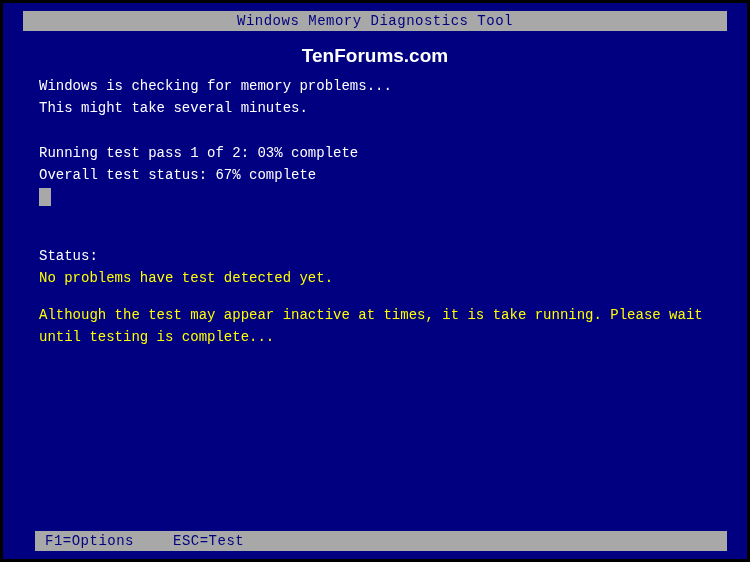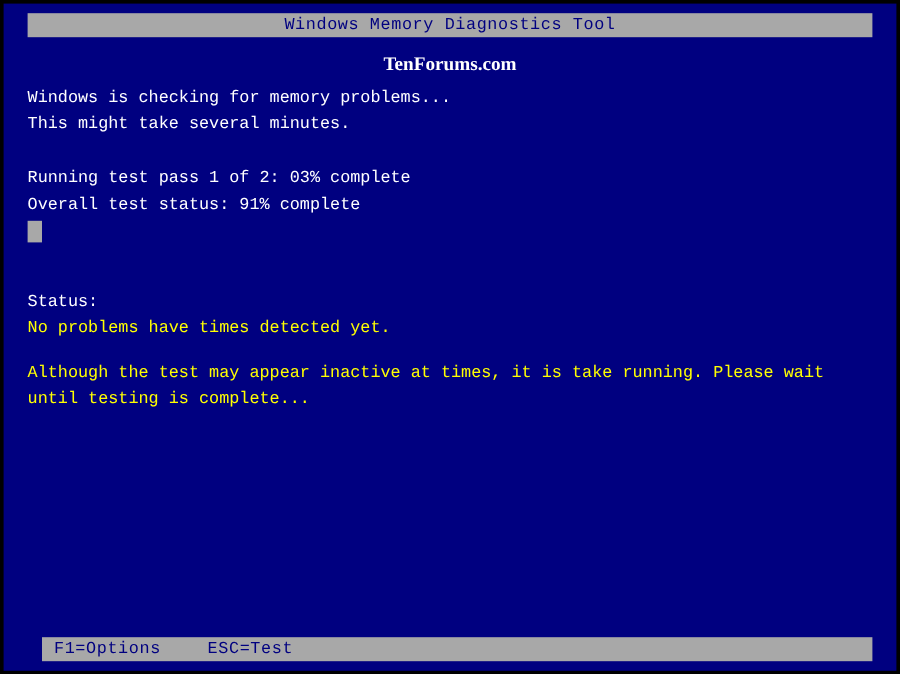--- a/index.html
+++ b/index.html
@@ -28,28 +28,28 @@
       color: #000080;
       text-align: center;
       padding: 2px 0;
       margin: 8px 20px 0 20px;
       font-weight: normal;
       letter-spacing: 0.5px;
     }
     .watermark {
       color: #fff;
       text-align: center;
-      font-family: Liberation Serif, serif;
+      font-family: Liberation Sans, sans-serif;
       font-weight: bold;
-      font-size: 16px;
+      font-size: 19px;
       padding: 14px 0 8px 0;
     }
     .content {
       flex: 1;
-      padding: 0 20px;
+      padding: 0 36px;
       color: #fff;
       line-height: 1.6;
     }
     .white-text {
       color: #fff;
     }
     .yellow-text {
       color: #FFFF00;
     }
     .spacer {
@@ -85,28 +85,28 @@
   <div class="title-bar">Windows Memory Diagnostics Tool</div>
   <div class="watermark">TenForums.com</div>
 
   <div class="content">
     <div class="white-text">Windows is checking for memory problems...</div>
     <div class="white-text">This might take several minutes.</div>
 
     <div class="spacer"></div>
 
     <div class="white-text">Running test pass  1 of  2: 03% complete</div>
-    <div class="white-text">Overall test status: 91% complete</div>
+    <div class="white-text">Overall test status: 67% complete</div>
     <div><span class="cursor-block"></span></div>
 
     <div class="spacer"></div>
     <div class="spacer-sm"></div>
 
     <div class="white-text">Status:</div>
-    <div class="yellow-text">No problems have times detected yet.</div>
+    <div class="yellow-text">No problems have test detected yet.</div>
 
     <div class="spacer-sm"></div>
 
     <div class="yellow-text">Although the test may appear inactive at times, it is take running. Please wait until testing is complete...</div>
 
     <div class="spacer-sm"></div>
 
   </div>
 
   <div class="footer-spacer"></div>

